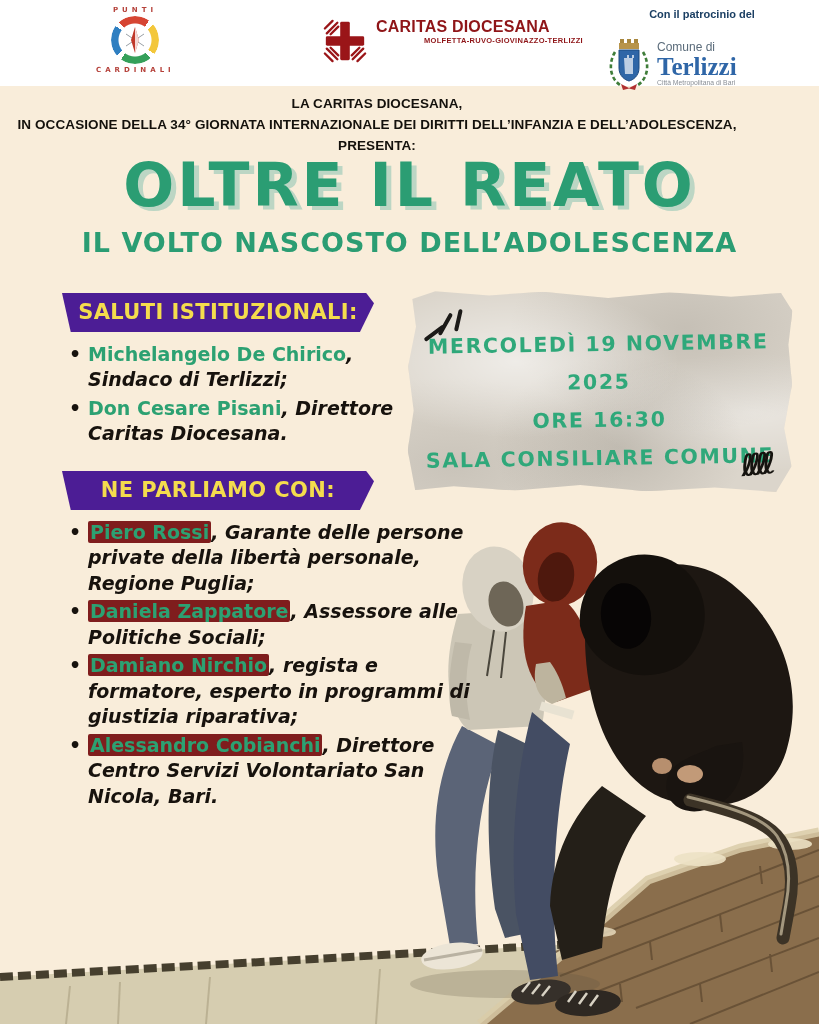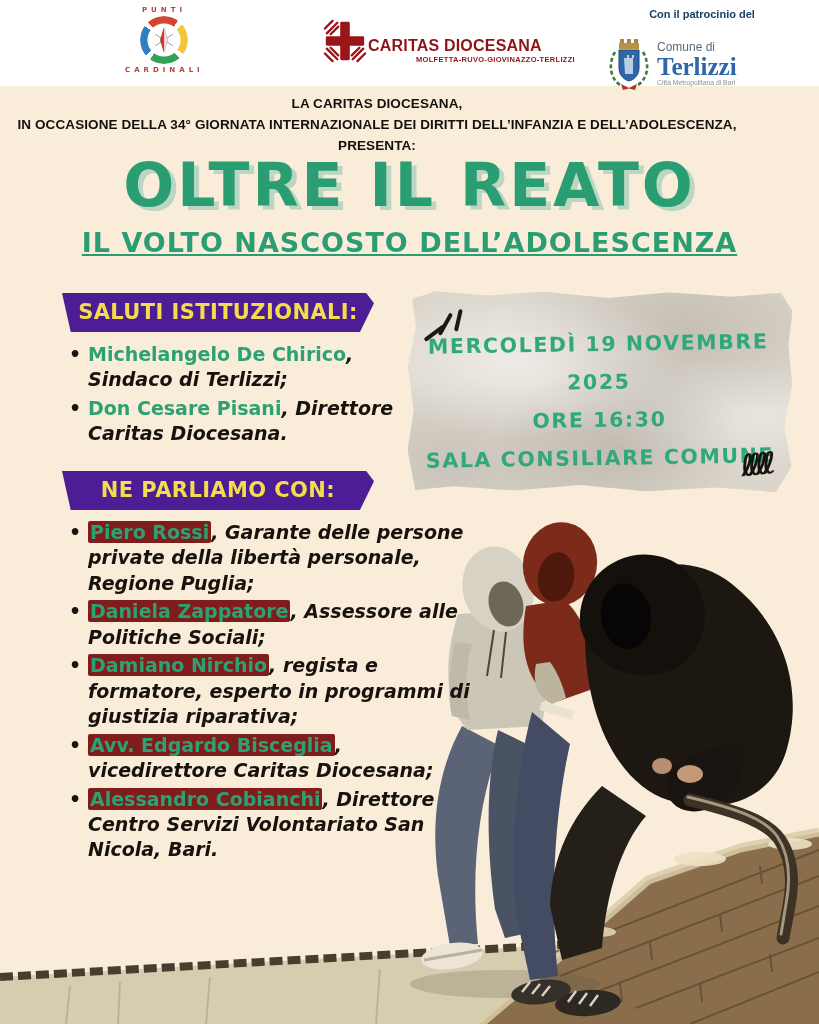--- a/index.html
+++ b/index.html
@@ -4,34 +4,34 @@
 <style>
   * { margin:0; padding:0; box-sizing:border-box; }
   body { background:#777; font-family:"DejaVu Sans","Liberation Sans",sans-serif; }
   .poster { position:relative; width:819px; height:1024px; margin:0 auto;
             background:#f9edda; overflow:hidden; }
 
   
   .logo-band { position:absolute; top:0; left:0; width:819px; height:86px;
                background:#ffffff; display:flex; align-items:center; }
 
-  .punti { position:absolute; left:96px; top:6px; width:78px; text-align:center;margin-left:29px; }
+  .punti { position:absolute; left:96px; top:6px; width:78px; text-align:center; }
   .punti .word { font-size:7px; font-weight:bold; letter-spacing:4px; color:#b5413a; }
   .ring-wrap { position:relative; width:48px; height:48px; margin:2px auto; }
   .ring { position:absolute; inset:0; border-radius:50%;
           background:conic-gradient(from -42deg,
             #d64533 0deg 78deg, transparent 78deg 92deg,
             #f3c73b 92deg 168deg, transparent 168deg 182deg,
             #35a05a 182deg 258deg, transparent 258deg 272deg,
             #2f7fc1 272deg 348deg, transparent 348deg 360deg);
           -webkit-mask:radial-gradient(circle, transparent 16px, #000 17px);
           mask:radial-gradient(circle, transparent 16px, #000 17px); }
   .needle { position:absolute; left:13px; top:10px; }
 
-  .caritas { position:absolute; left:322px; top:18px; display:flex; align-items:flex-end; }
+  .caritas { position:absolute; left:322px; top:18px; display:flex; align-items:flex-start; gap:8px; }
   .caritas-text .l1 { font-family:"Liberation Sans",sans-serif; font-size:16px; font-weight:bold; color:#8f1518; letter-spacing:.2px; }
   .caritas-text .l2 { font-family:"Liberation Sans",sans-serif; font-size:7.5px; font-weight:bold; color:#8f1518; letter-spacing:.3px;padding-left:48px; }
 
   .terlizzi { position:absolute; right:22px; top:8px; width:190px; }
   .patronage { font-family:"Liberation Sans",sans-serif; font-size:11px; font-weight:bold;
                color:#1b3f63; text-align:center; margin-bottom:16px; }
   .terlizzi-row { display:flex; align-items:center; gap:6px; }
   .terlizzi-txt .t1 { font-family:"Liberation Sans",sans-serif; font-size:12px; color:#5a6b7a; }
   .terlizzi-txt .t2 { font-family:"Liberation Serif",serif; font-size:25px; font-weight:bold; color:#2f66a7; line-height:1; }
   .terlizzi-txt .t3 { font-family:"Liberation Sans",sans-serif; font-size:6.8px; color:#8a8f96; }
@@ -39,21 +39,21 @@
   
   .intro { position:absolute; top:94px; left:0; width:754px; text-align:center;
            font-family:"Liberation Sans",sans-serif; font-weight:bold;
            font-size:13.5px; line-height:1.55; color:#14110c; letter-spacing:.1px; }
 
   
   .title { position:absolute; top:150px; left:0; width:819px; text-align:center;
            font-size:60px; font-weight:bold; letter-spacing:3px; color:#2b9d73;
            text-shadow:5px 4px 0 #bcd6c4; }
   .subtitle { position:absolute; top:227px; left:0; width:819px; text-align:center;
-              font-size:27px; font-weight:bold; letter-spacing:1px; color:#2b9d73;text-decoration:underline; }
+              font-size:27px; font-weight:bold; letter-spacing:1px; color:#2b9d73; }
 
   
   .banner { display:inline-block; width:312px; padding:7px 10px 8px 10px;
             background:#4c1d95; color:#f4dc4d; font-size:21px; font-weight:bold;
             letter-spacing:.4px; text-align:center;
             clip-path:polygon(0 0, 97.5% 0, 100% 26%, 95.5% 100%, 2.8% 100%); }
 
   .saluti { position:absolute; left:62px; top:293px; width:345px; z-index:2; }
   .parliamo { position:absolute; left:62px; top:471px; width:408px; z-index:2; }
 
@@ -203,23 +203,20 @@
       <li>
         <span class="name hl">Piero Rossi</span><span class="role">, Garante delle persone private della libertà personale, Regione Puglia;</span>
       </li>
       <li>
         <span class="name hl">Daniela Zappatore</span><span class="role">, Assessore alle Politiche Sociali;</span>
       </li>
       <li>
         <span class="name hl">Damiano Nirchio</span><span class="role">, regista e formatore, esperto in programmi di giustizia riparativa;</span>
       </li>
       <li>
-        <span class="name hl">Avv. Edgardo Bisceglia</span><span class="role">, vicedirettore Caritas Diocesana;</span>
-      </li>
-      <li>
         <span class="name hl">Alessandro Cobianchi</span><span class="role">, Direttore Centro Servizi Volontariato San Nicola, Bari.</span>
       </li>
     </ul>
   </section>
 
   <svg class="scene" viewBox="0 0 819 510">
 
     <polygon points="0,463 819,416 819,510 0,510" fill="#d6cdb0"></polygon>
     <path d="M0,463 L819,416" stroke="#463f2e" stroke-width="8" stroke-dasharray="13 5"></path>
     <g stroke="#b5ab8d" stroke-width="2" opacity="0.8">

